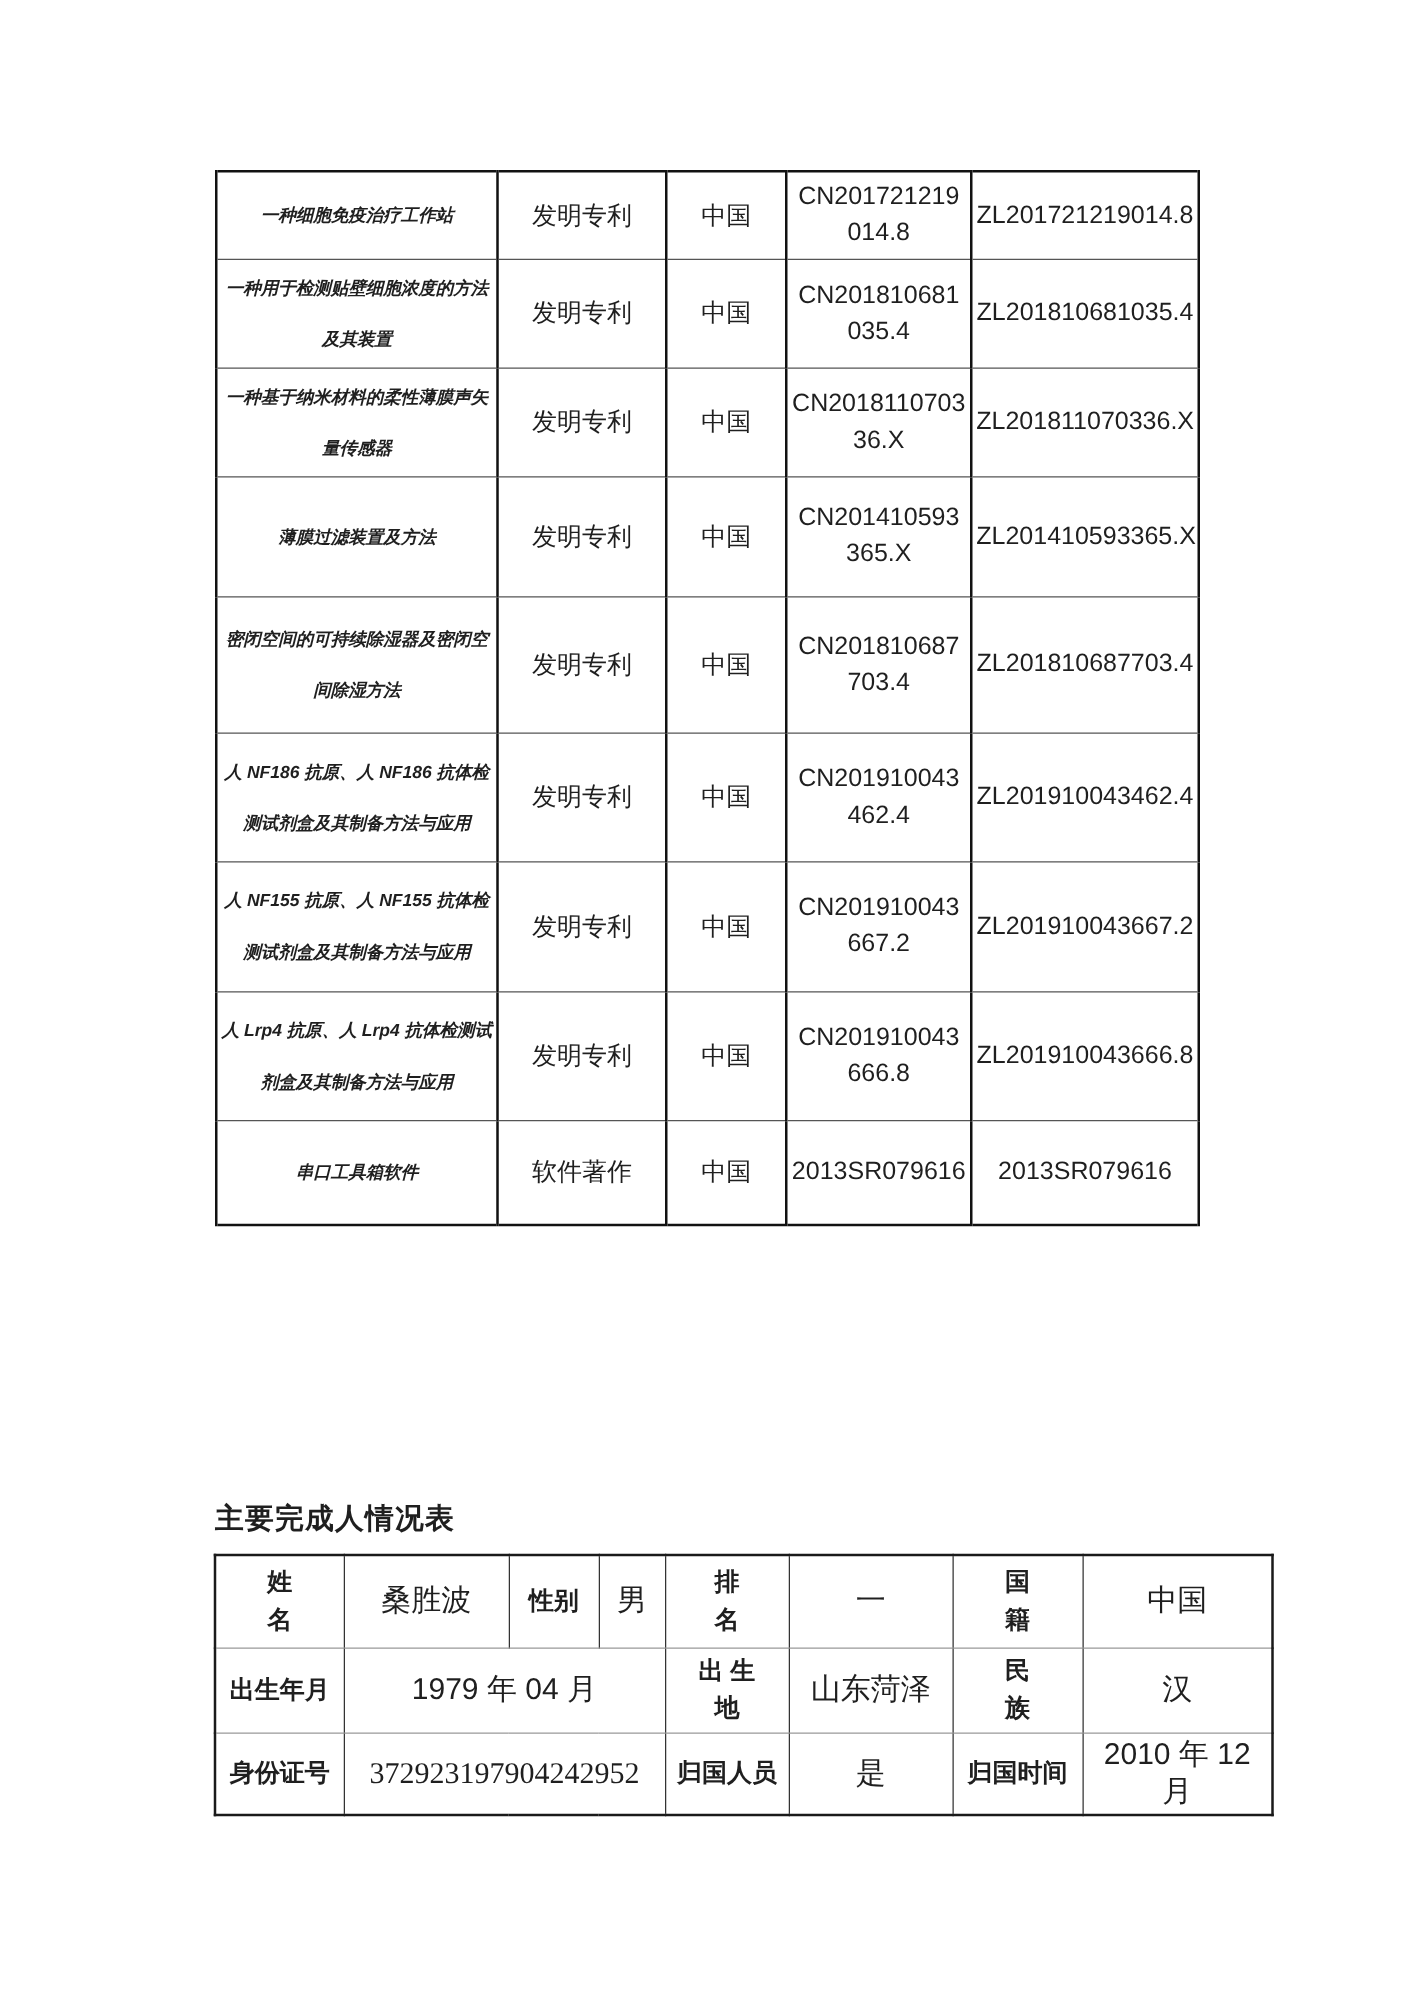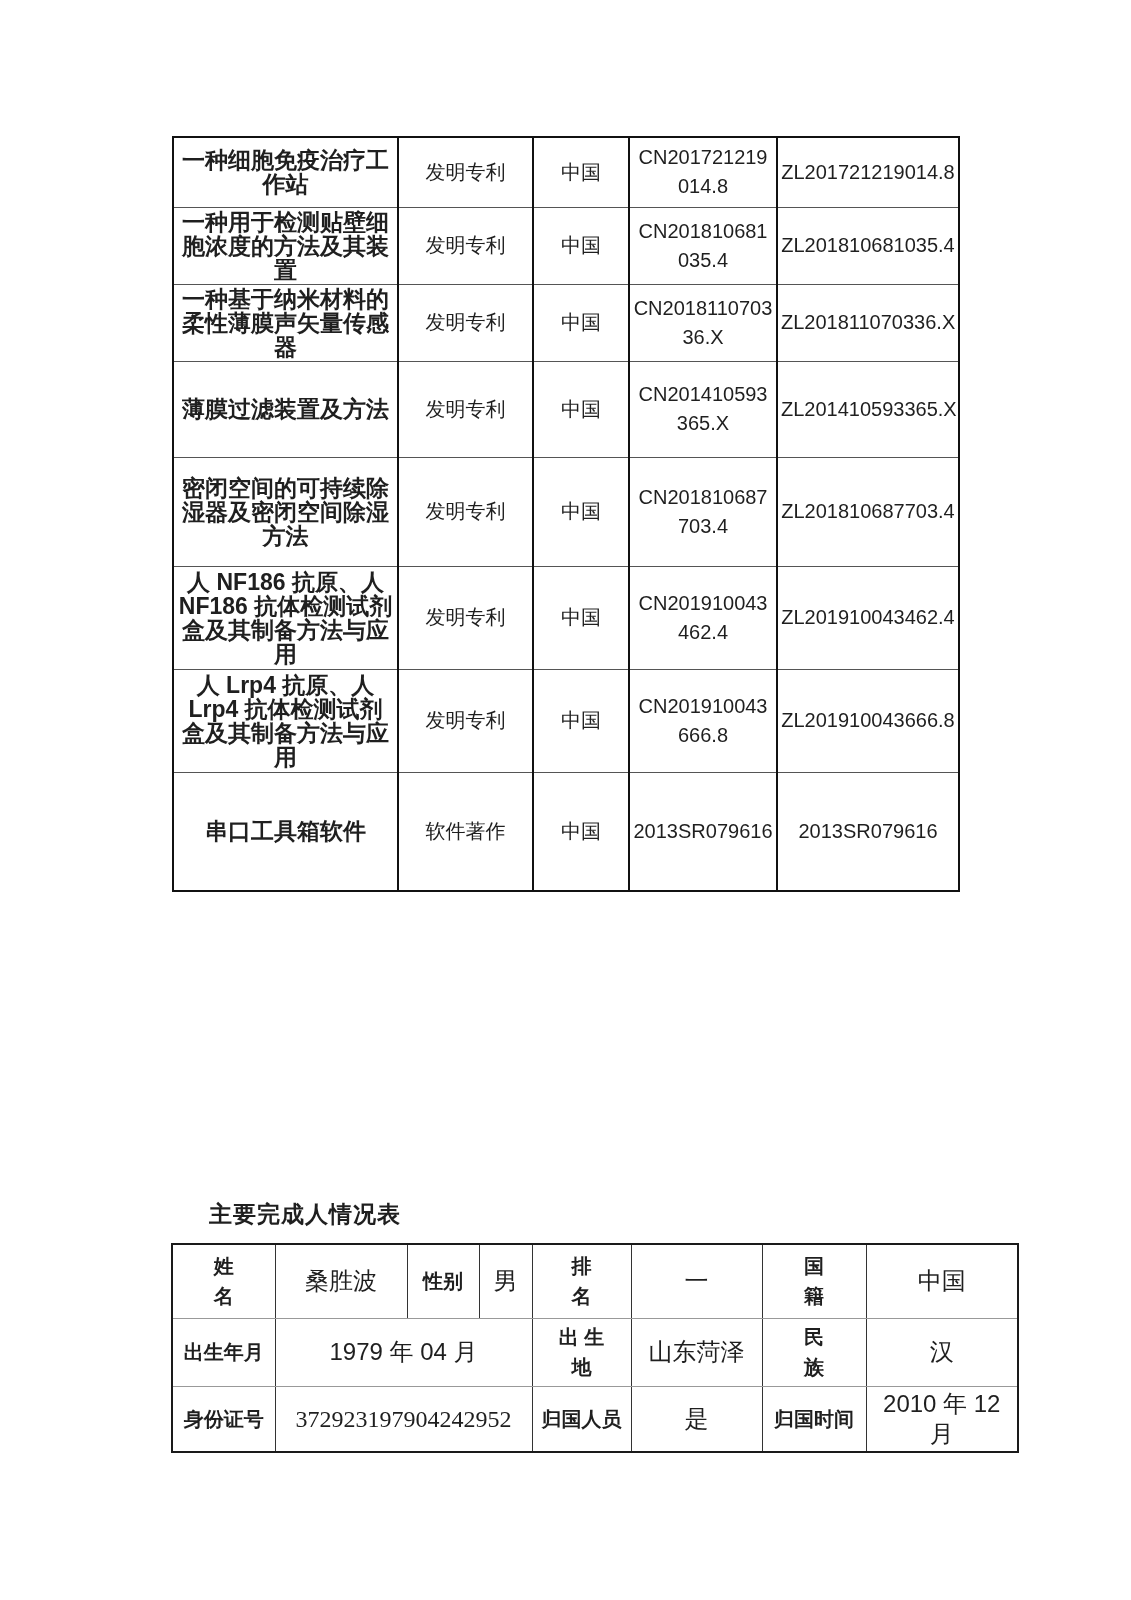--- a/index.html
+++ b/index.html
@@ -28,22 +28,23 @@
     border-top:1px solid #555;
     border-bottom:1px solid #555;
     text-align:center;
     vertical-align:middle;
     padding:2px 3px;
     overflow:hidden;
   }
   .c-name{
     font-family:"Liberation Sans", sans-serif;
     font-weight:bold;
-    font-size:23px;
-    line-height:24px;
+    font-size:14px;
+    line-height:41px;
+    font-style:italic;
   }
   .c-type,.c-country{
     font-family:"Liberation Serif", serif;
     font-size:20px;
   }
   .c-app{
     font-family:"Liberation Sans", sans-serif;
     font-size:20px;
     line-height:29px;
     word-break:break-all;
@@ -60,21 +61,20 @@
   
   .section-heading{
     position:absolute;
     left:172px;
     top:1199px;
     font-family:"Liberation Serif", serif;
     font-weight:bold;
     font-size:23px;
     line-height:32px;
     letter-spacing:1px;
-    margin-left:37px;
   }
 
   
   .person-table{
     position:absolute;
     left:171px;
     top:1243px;
     width:846px;
     border:2px solid #1a1a1a;
   }
@@ -154,28 +154,35 @@
           <td class="c-app">CN201810687703.4</td>
           <td class="c-grant">ZL201810687703.4</td>
         </tr>
         <tr style="height: 103px;">
           <td class="c-name">人 NF186 抗原、人 NF186 抗体检测试剂盒及其制备方法与应用</td>
           <td class="c-type">发明专利</td>
           <td class="c-country">中国</td>
           <td class="c-app">CN201910043462.4</td>
           <td class="c-grant">ZL201910043462.4</td>
         </tr>
+        <tr style="height: 104px;">
+          <td class="c-name">人 NF155 抗原、人 NF155 抗体检测试剂盒及其制备方法与应用</td>
+          <td class="c-type">发明专利</td>
+          <td class="c-country">中国</td>
+          <td class="c-app">CN201910043667.2</td>
+          <td class="c-grant">ZL201910043667.2</td>
+        </tr>
         <tr style="height: 103px;">
           <td class="c-name">人 Lrp4 抗原、人 Lrp4 抗体检测试剂盒及其制备方法与应用</td>
           <td class="c-type">发明专利</td>
           <td class="c-country">中国</td>
           <td class="c-app">CN201910043666.8</td>
           <td class="c-grant">ZL201910043666.8</td>
         </tr>
-        <tr style="height: 119px;">
+        <tr style="height: 84px;">
           <td class="c-name">串口工具箱软件</td>
           <td class="c-type">软件著作</td>
           <td class="c-country">中国</td>
           <td class="c-app">2013SR079616</td>
           <td class="c-grant">2013SR079616</td>
         </tr>
       </tbody>
   </table>
 
   <div class="section-heading">主要完成人情况表</div>

